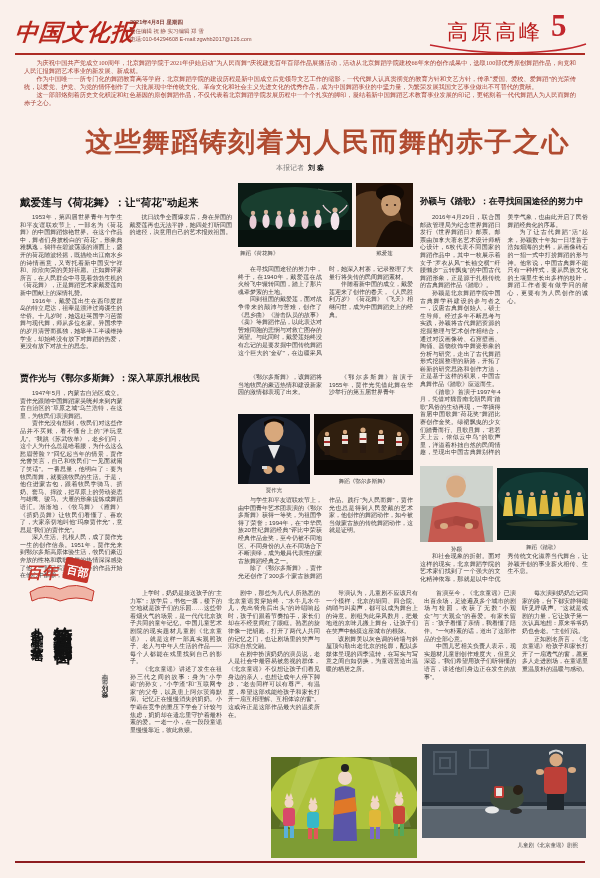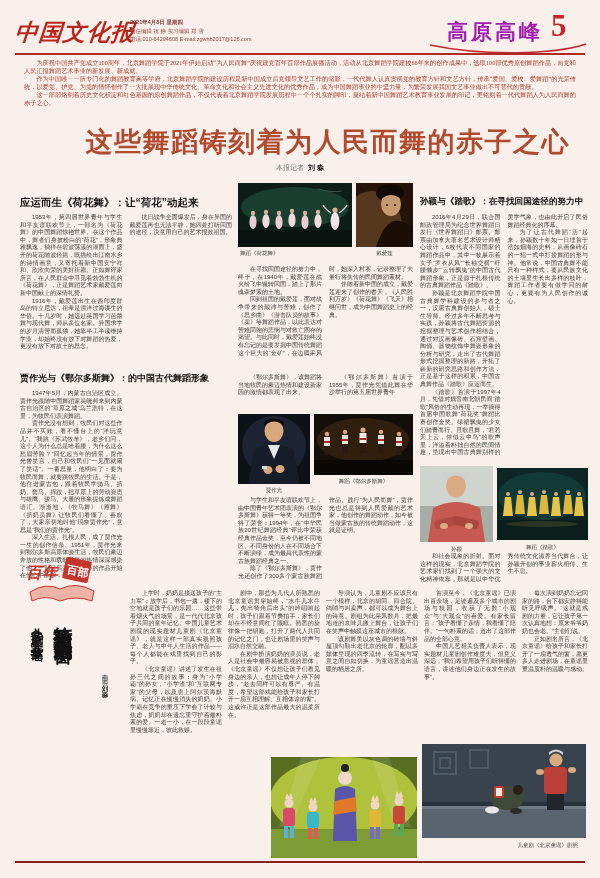--- a/index.html
+++ b/index.html
@@ -3,21 +3,21 @@
 <meta charset="utf-8">
 <style>
   html,body{margin:0;padding:0;}
   body{background:#efe3de;font-family:"Liberation Sans",sans-serif;}
   .page{position:relative;width:600px;height:878px;background:#faf0eb;overflow:hidden;margin:0 auto;}
   .abs{position:absolute;}
   
   .masthead{font-family:"DejaVu Serif",serif;font-style:italic;font-weight:bold;color:#b8271d;font-size:23px;letter-spacing:1px;transform:skewX(-5deg);}
   .headinfo{font-size:5.5px;line-height:8.5px;color:#8a4a42;}
   .headinfo .d1{font-weight:bold;color:#7e3b34;}
-  .sectiontitle{font-size:21px;font-weight:bold;color:#a21caf;letter-spacing:3px;}
+  .sectiontitle{font-size:21px;font-weight:normal;color:#b91c1c;letter-spacing:3px;}
   .pagenum{font-size:31px;font-weight:bold;color:#c2272d;font-family:"Liberation Serif",serif;}
   .rule{background:#ad2b24;}
   
   .lead{font-family:"Liberation Serif",serif;font-size:6.2px;line-height:7.9px;color:#a23d32;text-align:justify;overflow:hidden;}
   .lead p,.body p{margin:0;text-indent:2em;}
   
   .headline{font-size:27px;font-weight:bold;color:#b04b30;text-align:right;letter-spacing:1.5px;white-space:nowrap;}
   .mainbyline{font-size:7px;color:#777;text-align:center;}
   .mainbyline b{color:#222;margin-left:4px;}
   
@@ -57,21 +57,21 @@
   <p>为庆祝中国共产党成立100周年，北京舞蹈学院于2021年伊始启动“为人民而舞”庆祝建党百年百部作品展播活动，活动从北京舞蹈学院建校66年来的创作成果中，选取100部优秀原创舞蹈作品，向党和人民汇报舞蹈艺术事业的新发展、新成就。</p>
       <p>作为中国唯一一所专门化的舞蹈教育高等学府，北京舞蹈学院的建设历程是新中国成立后党领导文艺工作的缩影，一代代舞人认真贯彻党的教育方针和文艺方针，传承“爱国、爱校、爱舞蹈”的光荣传统，以爱党、护党、为党的情怀创作了一大批展现中华传统文化、革命文化和社会主义先进文化的优秀作品，成为中国舞蹈事业的中坚力量，为繁荣发展我国文艺事业做出不可替代的贡献。</p>
       <p>这一部部烙刻着历史文化积淀和红色基因的原创舞蹈作品，不仅代表着北京舞蹈学院发展历程中一个个扎实的脚印，凝结着新中国舞蹈艺术教育事业发展的印记，更铭刻着一代代舞蹈人为人民而舞的赤子之心。</p>
     </div>
 
   <div class="abs headline" style="left:30px;top:124px;width:540px;">这些舞蹈铸刻着为人民而舞的赤子之心</div>
   <div class="abs mainbyline" style="left:0;top:163px;width:600px;">
     <span>本报记者</span><b>刘 淼</b>
   </div>
 
-  <div class="abs atitle" style="left:20px;top:196px;font-size:10.5px;">应运而生《荷花舞》：让“荷花”动起来</div>
+  <div class="abs atitle" style="left:20px;top:196px;font-size:10.5px;">戴爱莲与《荷花舞》：让“荷花”动起来</div>
   <div class="abs body cols2" style="left:20px;top:214px;width:212px;height:150px;">
 
   <p>1953年，第四届世界青年与学生和平友谊联欢节上，一部名为《荷花舞》的中国舞蹈惊艳世界。在这个作品中，舞者们身披粉白的“荷花”，形象典雅飘逸，徜徉在碧波荡漾的湖面上，盛开的荷花随波轻摇，既描绘出江南水乡的诗情画意，又寄托着新中国安宁祥和、欣欣向荣的美好祈愿。正如舞评家所言，在人民群众中寻觅着勃勃生机的《荷花舞》，正是舞蹈艺术家戴爱莲向新中国献上的深情礼赞。</p>
       <p>1916年，戴爱莲出生在西印度群岛的特立尼达，祖辈是漂洋过海谋生的华侨。十几岁时，她远赴英国学习芭蕾舞与现代舞，师从多位名家。异国求学的岁月清苦而孤独，她靠半工半读维持学业，却始终没有放下对舞蹈的热爱，更没有放下对故土的思念。</p>
       <p>抗日战争全面爆发后，身在异国的戴爱莲再也无法平静，她四处打听回国的途径，决意用自己的艺术报效祖国。</p>
     </div>
   <div class="abs body cols2" style="left:238px;top:266px;width:175px;height:104px;">
 
   <p>在寻找回国途径的努力中，终于，在1940年，戴爱莲在战火纷飞中辗转回国，踏上了那片魂牵梦萦的土地。</p>
       <p>回到祖国的戴爱莲，面对战争带来的颠沛与苦难，创作了《思乡曲》《游击队员的故事》《卖》等舞蹈作品，以此表达对苦难同胞的悲悯与对救亡图存的渴望。与此同时，戴爱莲始终没有忘记的是要发掘中国传统舞蹈这个巨大的“金矿”，在边疆采风时，她深入村寨，记录整理了大量行将失传的民间舞蹈素材。</p>
@@ -112,21 +112,21 @@
       <ellipse cx="34" cy="10" rx="14" ry="9" fill="#120a05"></ellipse>
       <ellipse cx="35" cy="21" rx="10" ry="12" fill="#c79b72"></ellipse>
       <path d="M25,16 q10,-8 20,0 l0,-6 q-10,-6 -20,0 Z" fill="#120a05"></path>
       <path d="M20,64 Q30,34 44,38 L57,44 L57,64 Z" fill="#1a0e06"></path>
       <ellipse cx="31" cy="22" rx="1.2" ry="1" fill="#3a241a"></ellipse>
       <ellipse cx="39" cy="22" rx="1.2" ry="1" fill="#3a241a"></ellipse>
     </svg>
   </div>
   <div class="abs caption" style="left:356px;top:250px;width:57px;text-align:center;">戴爱莲</div>
 
-  <div class="abs atitle" style="left:20px;top:372px;font-size:9px;">贾作光与《鄂尔多斯舞》：的中国古代舞蹈形象</div>
+  <div class="abs atitle" style="left:20px;top:372px;font-size:9px;">贾作光与《鄂尔多斯舞》：深入草原扎根牧民</div>
   <div class="abs body cols2" style="left:20px;top:390px;width:212px;height:196px;">
 
   <p>1947年5月，内蒙古自治区成立。贾作光跟随中国舞蹈家吴晓邦来到内蒙古自治区的“草原之城”乌兰浩特，在这里，为牧民们表演舞蹈。</p>
       <p>贾作光没有想到，牧民们对这些作品并不买账，看不懂台上的“洋玩意儿”。“我跳《苏武牧羊》，老乡们问，这个人为什么总是哈着腰，为什么这么愁眉苦脸？”回忆起当年的情景，贾作光曾笑言，自己和牧民们“一见面就闹了笑话”。一番思量，他明白了：要为牧民而舞，就要跳牧民的生活。于是，他住进蒙古包，跟着牧民学骑马、挤奶、套马、摔跤，把草原上的劳动姿态与雄鹰、骏马、大雁的形象提炼成舞蹈语汇。渐渐地，《牧马舞》《雁舞》《挤奶员舞》让牧民们看懂了、喜欢了，大家亲切地叫他“玛奈贾作光”，意思是“我们的贾作光”。</p>
       <p>深入生活、扎根人民，成了贾作光一生的创作信条。1951年，贾作光来到鄂尔多斯高原体验生活，牧民们豪迈奔放的性格和载歌载舞的热情深深感染了他，一部日后蜚声海内外的作品开始在他心中酝酿，这就是</p>
     </div>
   <div class="abs body cols2" style="left:238px;top:374px;width:175px;height:36px;">
 
   <p>《鄂尔多斯舞》，该舞蹈将当地牧民的豪迈热情和建设新家园的激情都表现了出来。</p>
       <p>《鄂尔多斯舞》首演于1955年，贾作光凭借此舞在华沙举行的第五届世界青年</p>

